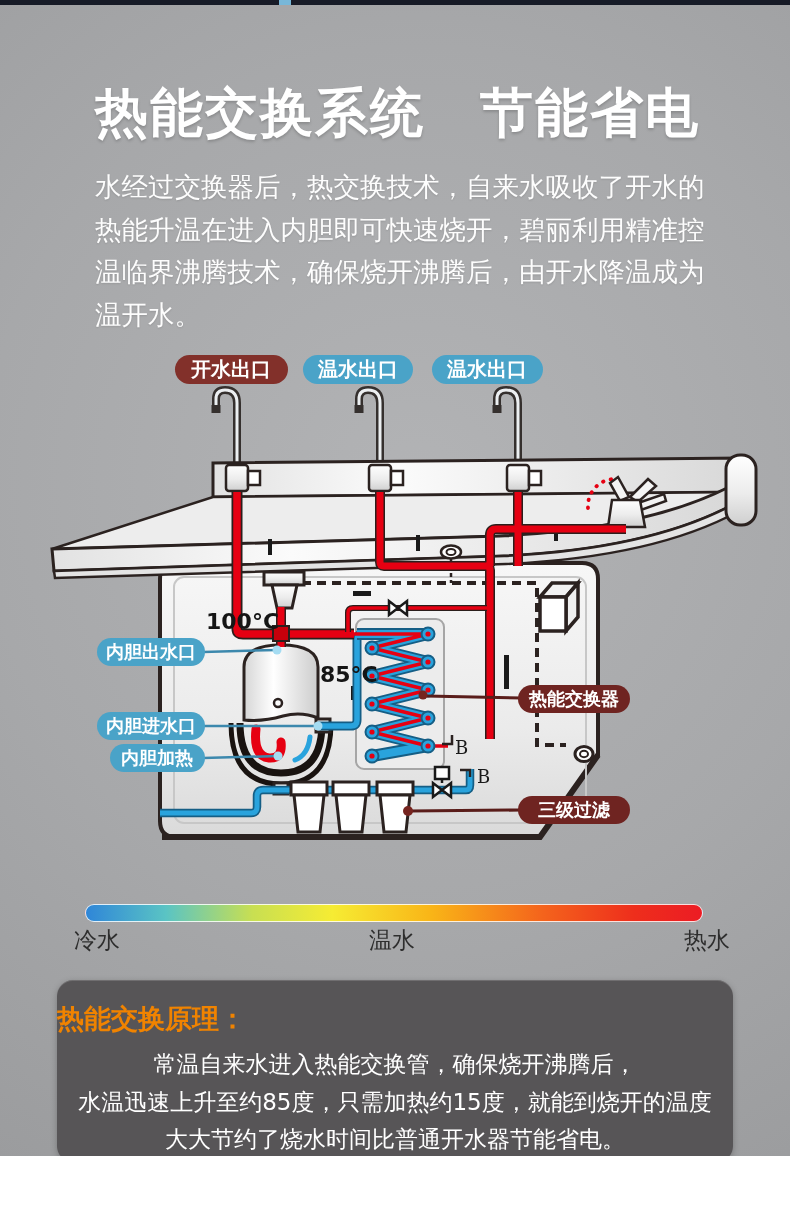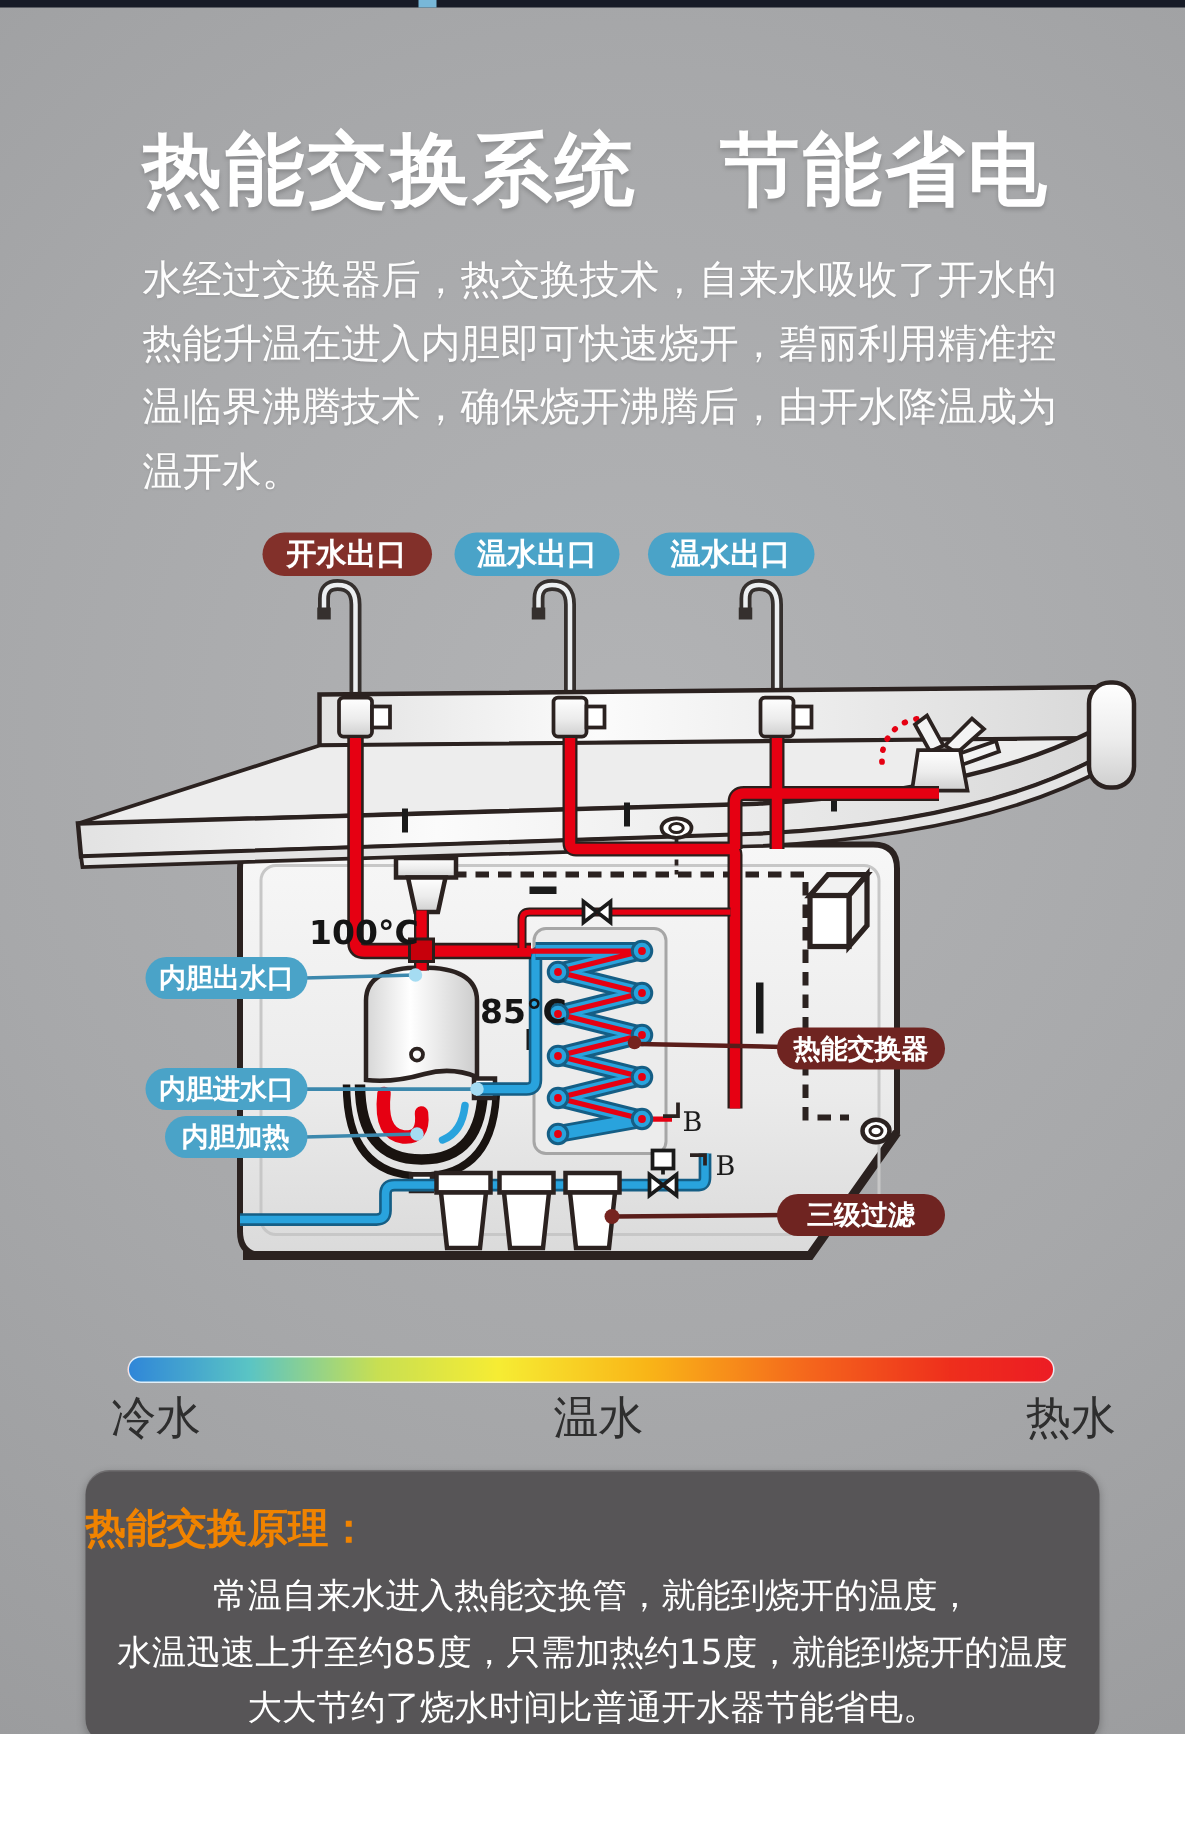--- a/index.html
+++ b/index.html
@@ -9,21 +9,21 @@
   .top-strip{position:absolute;left:0;top:0;width:790px;height:5px;background:#171b27;}
   .top-strip .notch{position:absolute;left:279px;top:0;width:12px;height:5px;background:#78b7d8;}
   .title{position:absolute;left:95px;top:78px;width:640px;color:#ffffff;
     font-size:53px;font-weight:800;letter-spacing:2px;white-space:nowrap;
     text-shadow:0 2px 3px rgba(0,0,0,0.18);}
   .para{position:absolute;left:95px;top:166px;width:612px;color:#fdfdfd;
     font-size:26.5px;line-height:42.5px;font-weight:500;text-shadow:0 1px 2px rgba(0,0,0,0.12);}
   .diagram-svg{position:absolute;left:0;top:345px;}
   .legend-bar{position:absolute;left:85px;top:904px;width:616px;height:16px;border-radius:9px;
     border:1.5px solid rgba(255,255,255,0.85);}
-  .legend-label{position:absolute;top:925px;font-size:30px;color:#2e2e2e;}
+  .legend-label{position:absolute;top:925px;font-size:23px;color:#2e2e2e;}
   .legend-cold{left:74px;}
   .legend-warm{left:369px;}
   .legend-hot{left:664px;margin-left:20px;}
   .panel{position:absolute;left:57px;top:980px;width:676px;height:182px;border-radius:16px;
     background:#575557;box-shadow:inset 0 1px 0 rgba(255,255,255,0.15), 0 2px 6px rgba(0,0,0,0.25);}
   .panel-title{margin-top:21px;color:#f08300;font-size:27px;font-weight:bold;}
   .panel-line{text-align:center;color:#ffffff;font-size:23px;line-height:37.5px;}
   .panel-body{margin-top:9px;}
   svg text.pill-t{fill:#fff;font-weight:bold;text-anchor:middle;}
   svg text.temp{fill:#151515;font-weight:600;}
@@ -276,19 +276,19 @@
   </svg>
 
   <div class="legend-bar" style="background:linear-gradient(90deg,#2f86d8 0%,#5ac4c4 13%,#c8df52 27%,#f6ec33 40%,#f9b517 56%,#f4641c 74%,#ee2e1c 89%,#ec1c24 100%);"></div>
   <div class="legend-label legend-cold">冷水</div>
   <div class="legend-label legend-warm">温水</div>
   <div class="legend-label legend-hot">热水</div>
 
   <div class="panel">
     <div class="panel-title">热能交换原理：</div>
     <div class="panel-body">
-      <div class="panel-line">常温自来水进入热能交换管，就能到烧开的温度，</div>
+      <div class="panel-line">常温自来水进入热能交换管，确保烧开沸腾后，</div>
       <div class="panel-line">水温迅速上升至约85度，只需加热约15度，就能到烧开的温度</div>
       <div class="panel-line">大大节约了烧水时间比普通开水器节能省电。</div>
     </div>
   </div>
 
 </div>
 
 </body></html>

